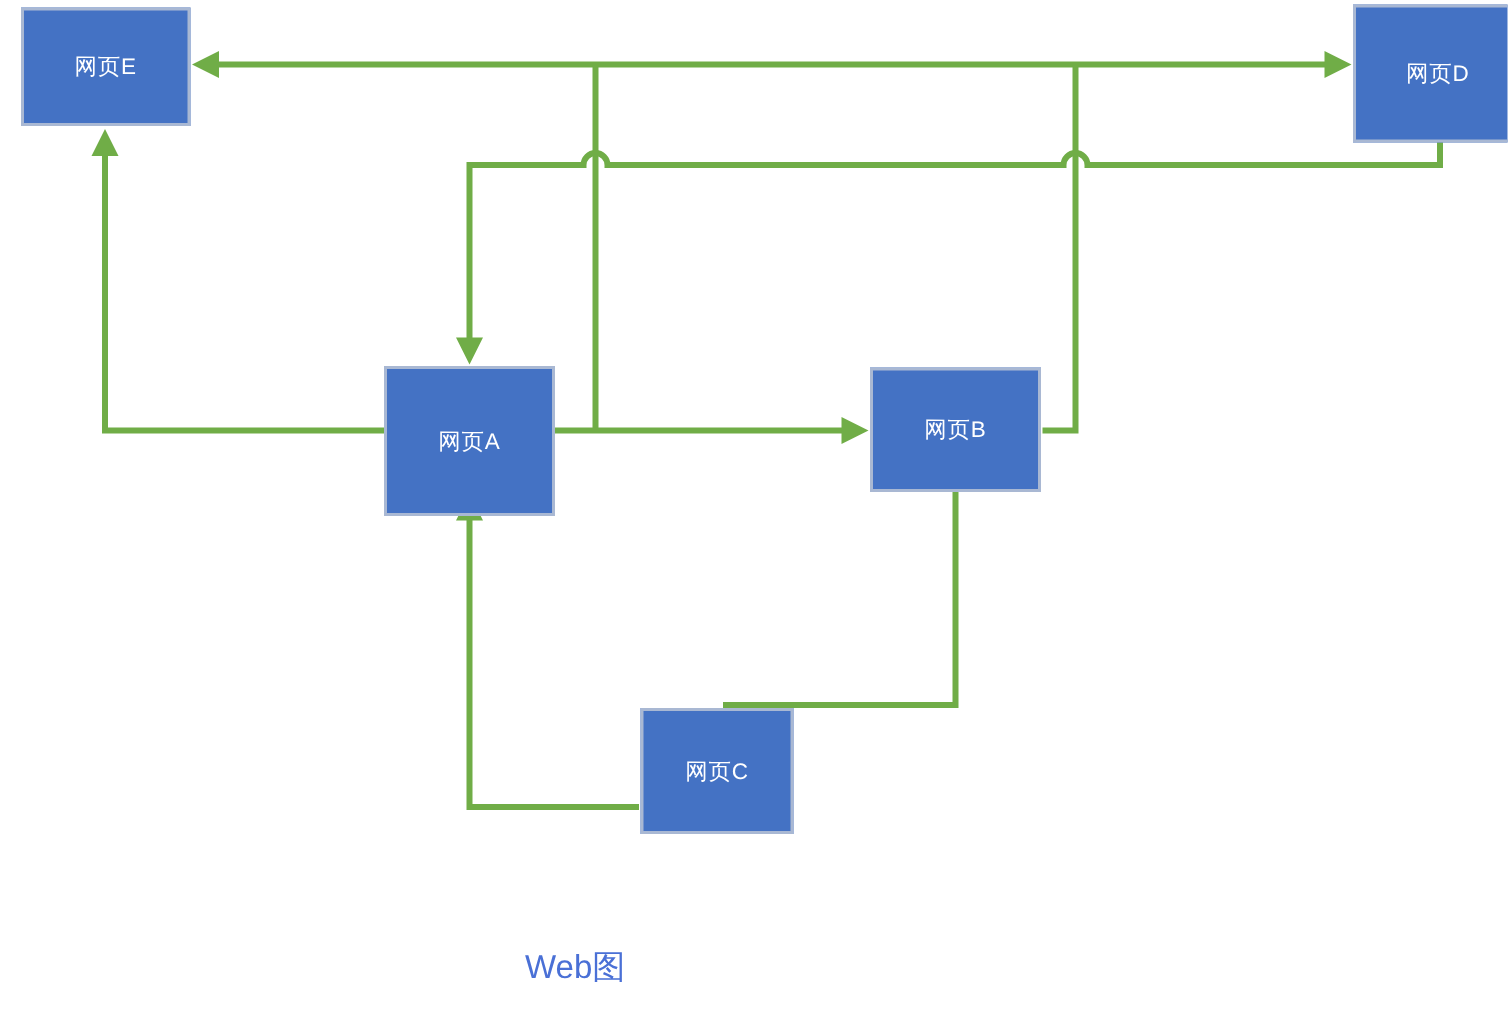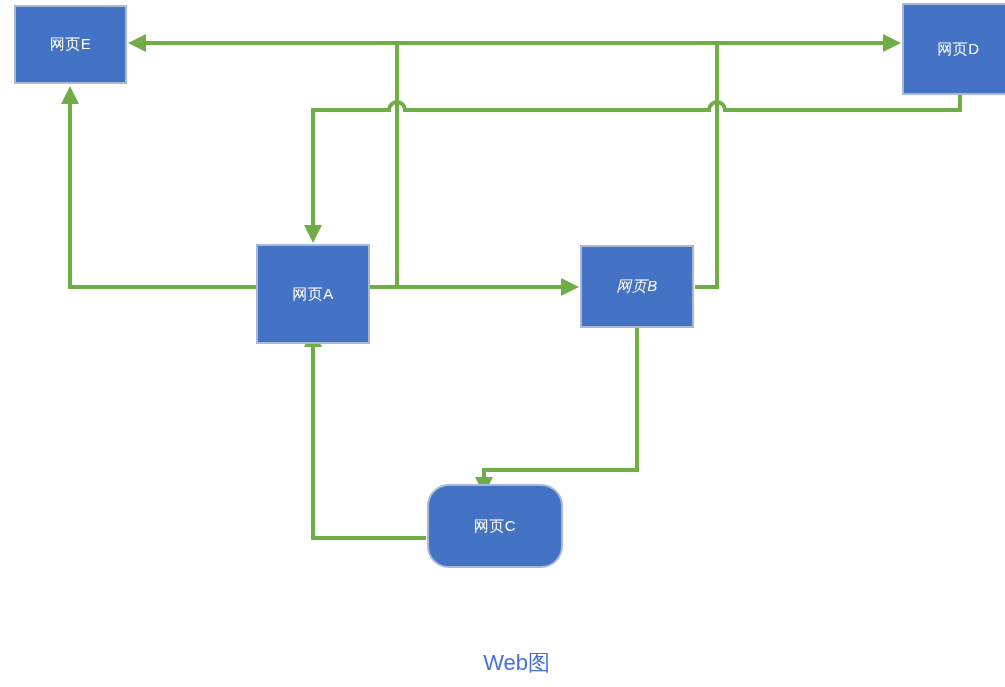--- a/index.html
+++ b/index.html
@@ -46,29 +46,29 @@
     color: var(--node-text);
     display: flex;
     align-items: center;
     justify-content: center;
     font-size: 15px;
     letter-spacing: 0.5px;
   }
   .node-e { left: 2px;   top: 5px;   width: 113px; height: 79px; }
   .node-d { left: 890px; top: 3px;   width: 113px; height: 92px; }
   .node-a { left: 244px; top: 244px; width: 114px; height: 100px; }
-  .node-b { left: 568px; top: 245px; width: 114px; height: 83px; font-style: italic; }
-  .node-c { left: 415px; top: 484px; width: 136px; height: 84px; border-radius: 22px; }
+  .node-b { left: 568px; top: 245px; width: 114px; height: 83px; }
+  .node-c { left: 415px; top: 472px; width: 102px; height: 84px; }
 
   .diagram-title {
     position: absolute;
     left: 338px;
-    top: 648px;
+    top: 630px;
     width: 200px;
-    text-align: right;
+    text-align: left;
     font-size: 22px;
     color: var(--title-text);
   }
 
   .watermark {
     position: absolute;
     right: 10px;
     top: 656px;
     font-size: 17px;
     color: var(--watermark-text);

